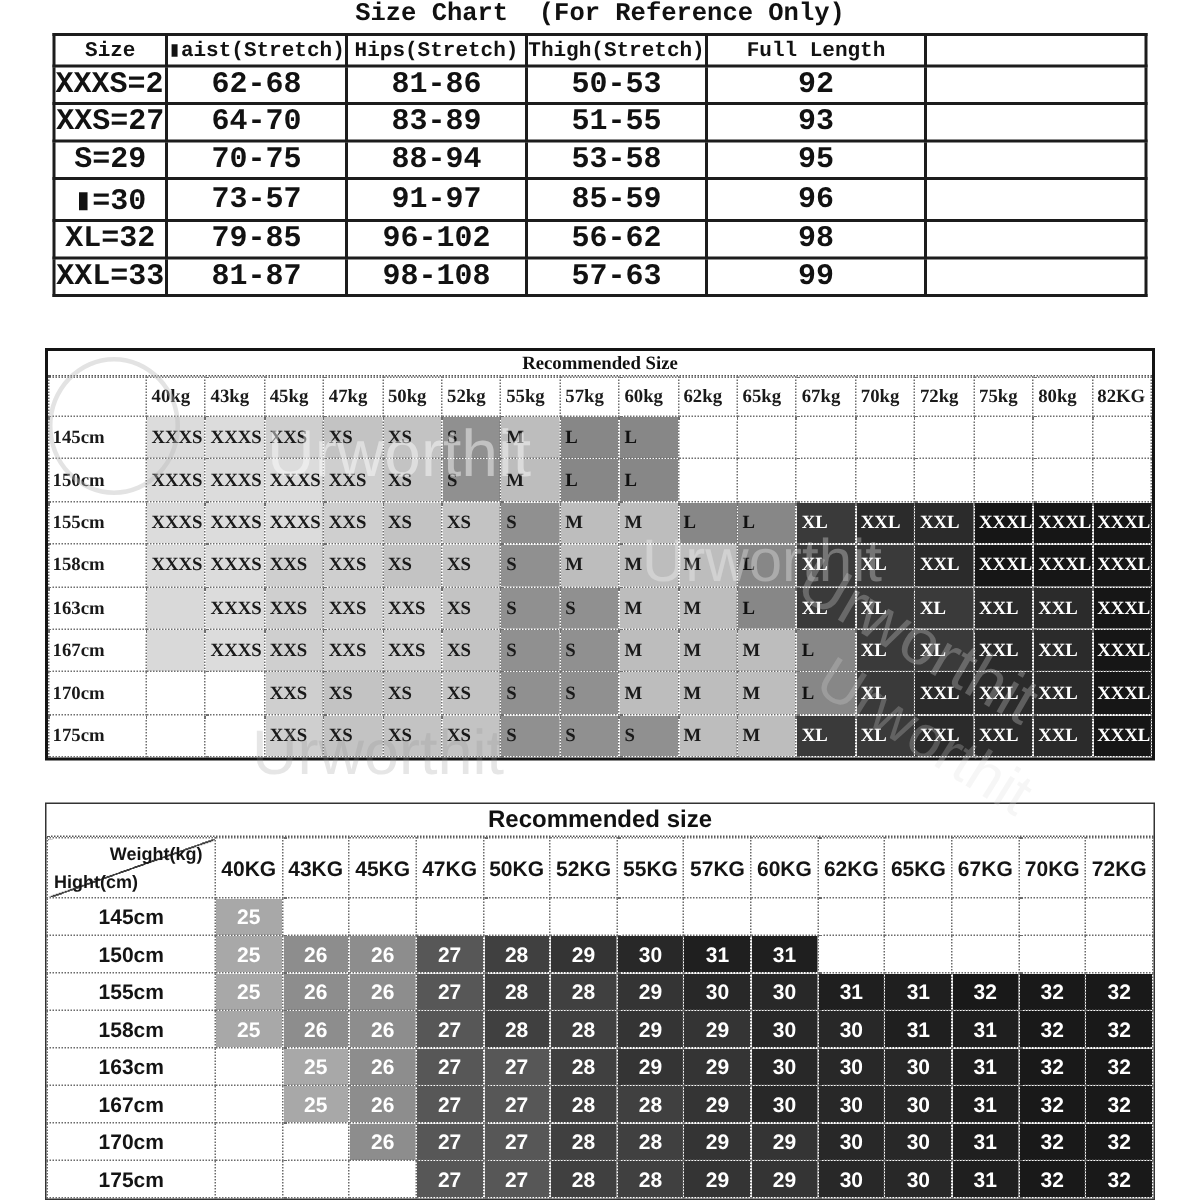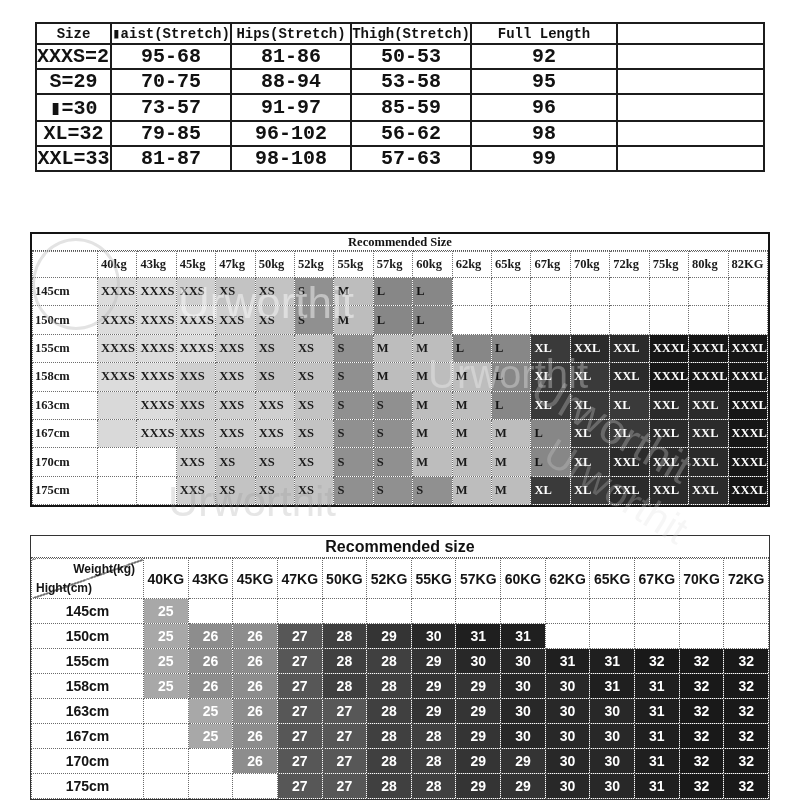--- a/index.html
+++ b/index.html
@@ -59,20 +59,21 @@
   .wm { position: absolute; font-family: "Liberation Sans", sans-serif;
         pointer-events: none; white-space: nowrap; font-weight: normal;
         transform-origin: left top; z-index: 5; }
   .wm-ring { position: absolute; border-radius: 50%; pointer-events: none; z-index: 5; }
 </style>
 </head>
 <body>
 
 <div class="page">
 
+  <div class="top-title">Size Chart  (For Reference Only)</div>
   <table id="topTable">
     <colgroup>
       <col style="width:75px">
         <col style="width:120px">
         <col style="width:120px">
       <col style="width:120px">
         <col style="width:146px">
         <col style="width:147px">
     </colgroup>
     <thead>
@@ -81,24 +82,32 @@
           <th>▮aist(Stretch)</th>
           <th>Hips(Stretch)</th>
           <th>Thigh(Stretch)</th>
           <th>Full Length</th>
           <th></th>
         </tr>
       </thead>
     <tbody>
         <tr>
           <td>XXXS=26</td>
-          <td>95-68</td>
+          <td>62-68</td>
           <td>81-86</td>
           <td>50-53</td>
           <td>92</td>
+          <td></td>
+        </tr>
+        <tr>
+          <td>XXS=27</td>
+          <td>64-70</td>
+          <td>83-89</td>
+          <td>51-55</td>
+          <td>93</td>
           <td></td>
         </tr>
         <tr>
           <td>S=29</td>
           <td>70-75</td>
           <td>88-94</td>
           <td>53-58</td>
           <td>95</td>
           <td></td>
         </tr>

